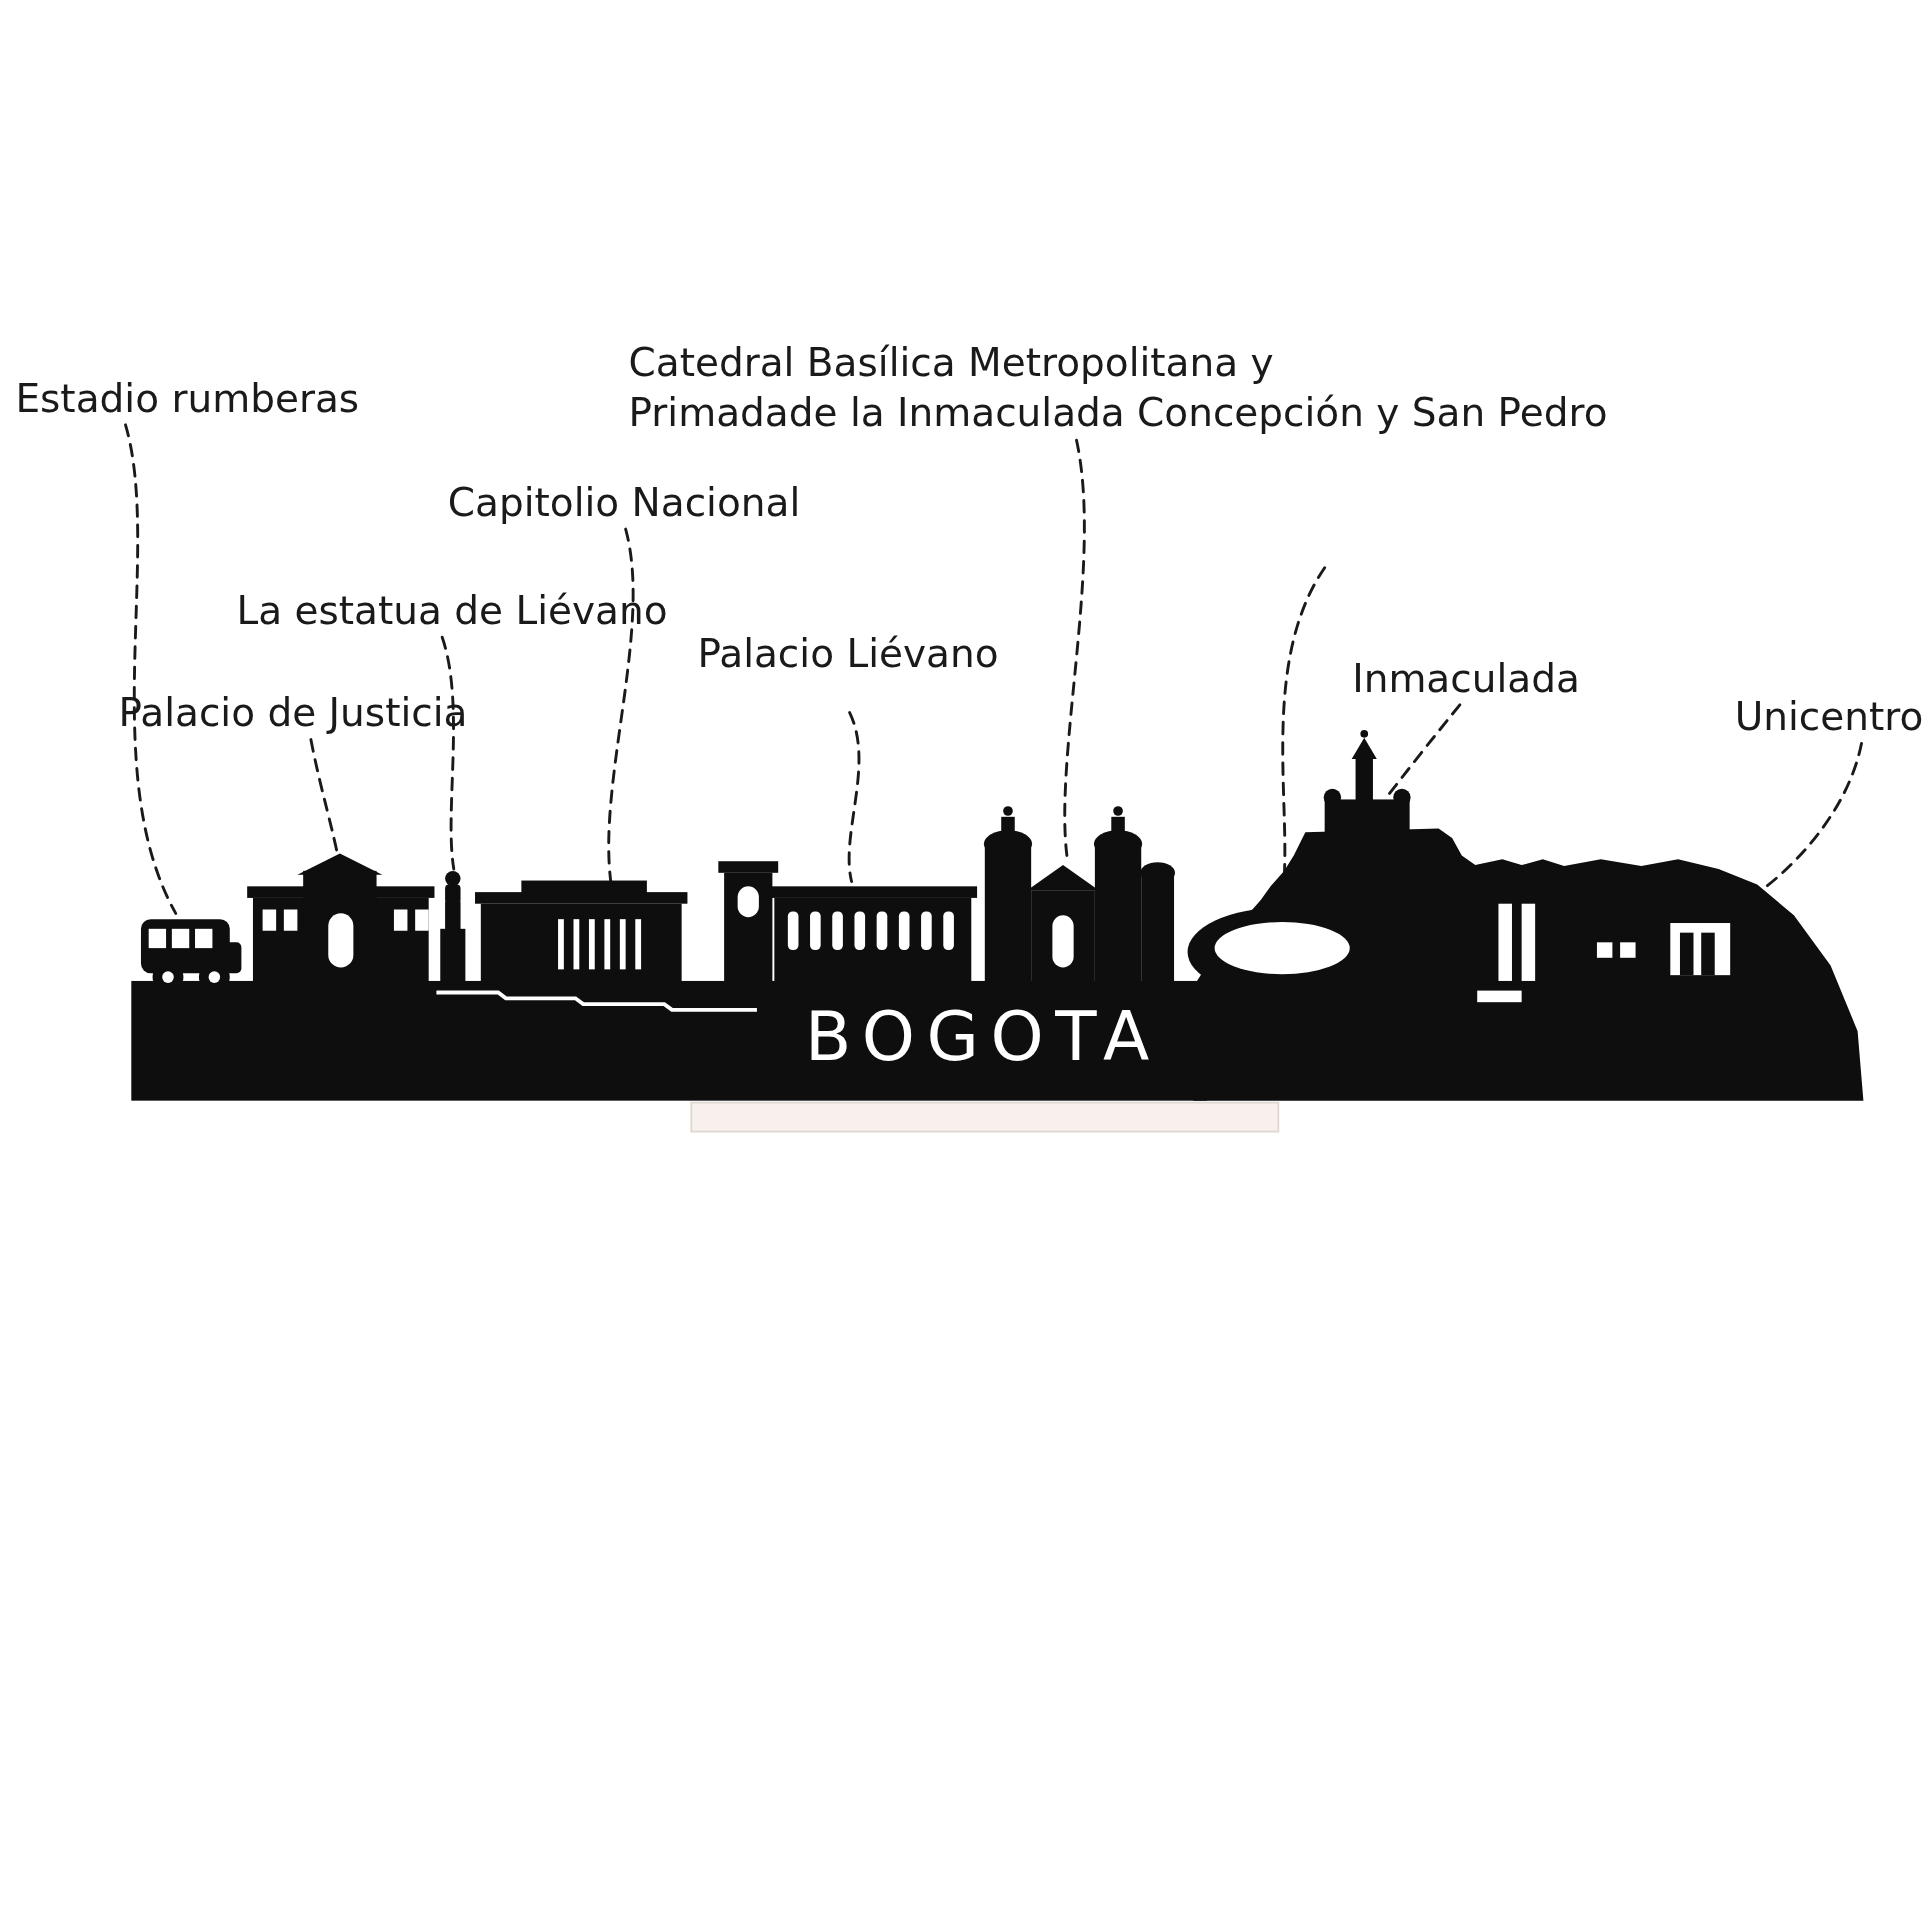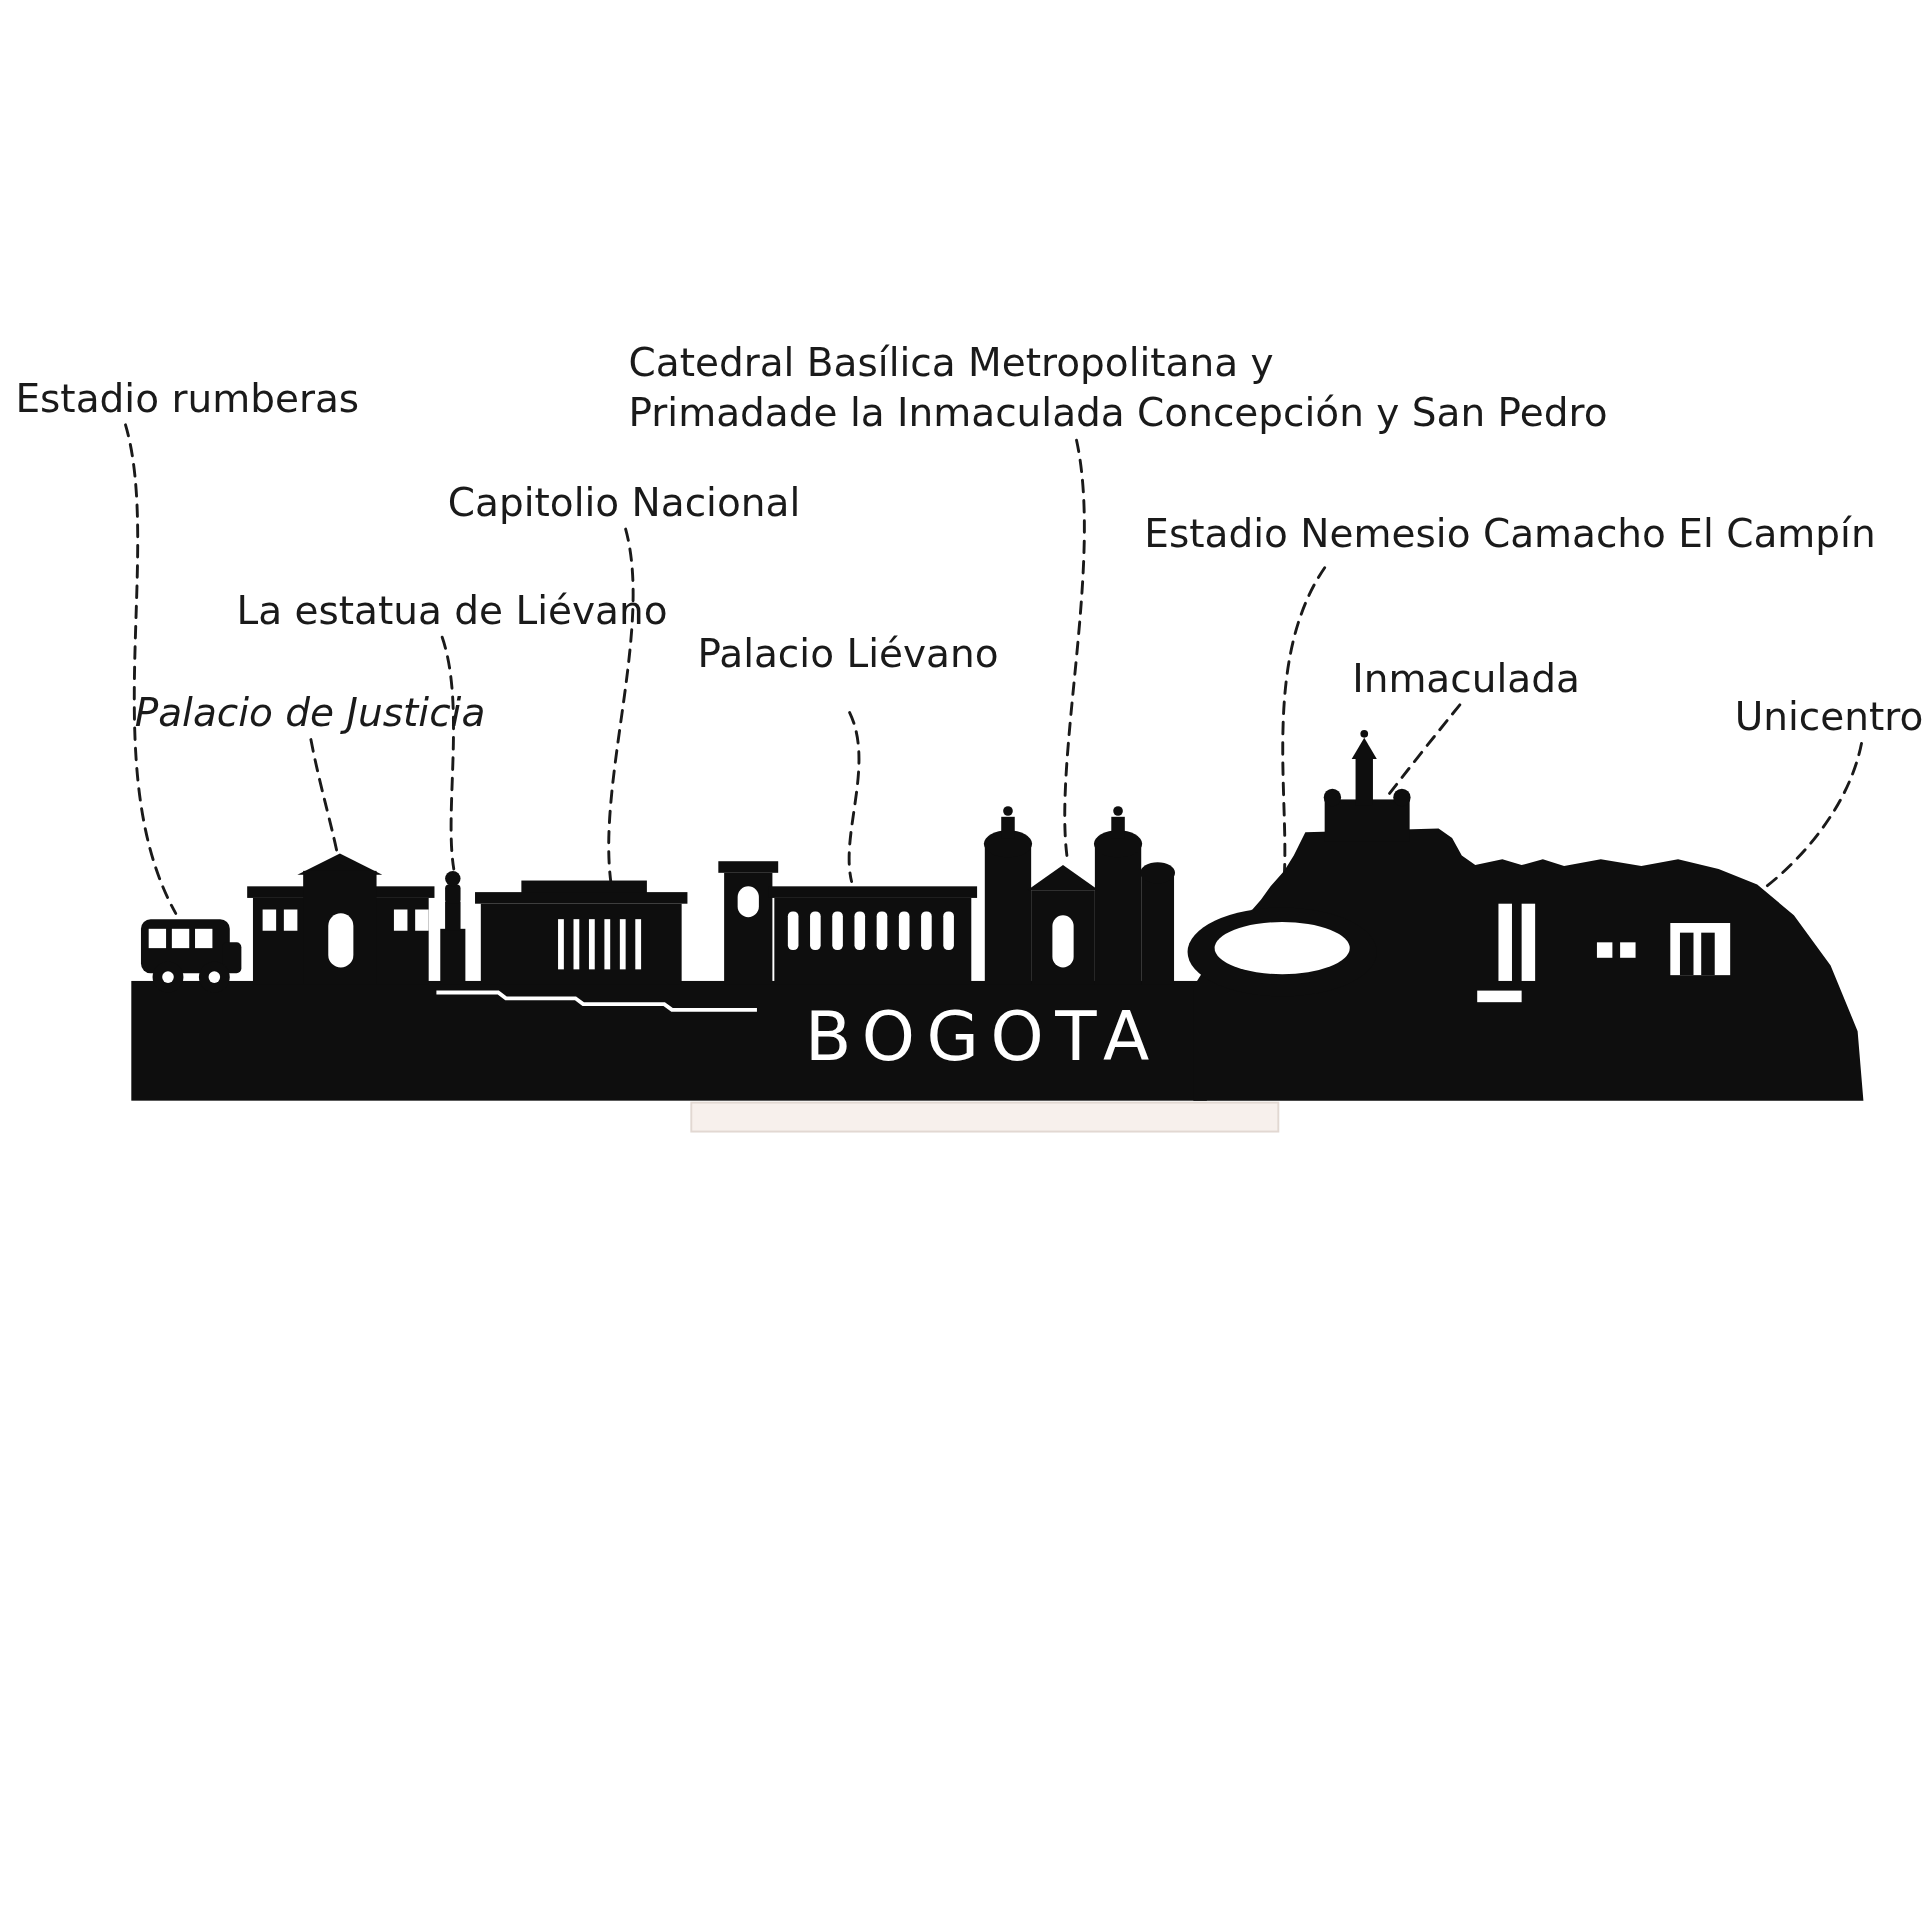--- a/index.html
+++ b/index.html
@@ -177,26 +177,25 @@
 
   <div class="ann" style="left:15.4px; top:377px;">Estadio rumberas</div>
 
   <div class="ann ann-block centered" style="left:1118px; top:338px;">
     <div>Catedral Basílica Metropolitana y</div>
     <div>Primadade la Inmaculada Concepción y San Pedro</div>
   </div>
 
   <div class="ann centered" style="left:624px; top:481px;">Capitolio Nacional</div>
 
-  <div class="ann centered" style="left:1510px; top:512px;">Estadio Nemesio Camacho El Campín</div>
 
   <div class="ann centered" style="left:452px; top:589px;">La estatua de Liévano</div>
 
   <div class="ann centered" style="left:1466px; top:657px;">Inmaculada</div>
 
-  <div class="ann centered" style="left:310px; top:691px;font-style:italic;">Palacio de Justicia</div>
+  <div class="ann centered" style="left:293px; top:691px;">Palacio de Justicia</div>
 
   <div class="ann centered" style="left:848px; top:632px;">Palacio Liévano</div>
 
   <div class="ann" style="right:7.7px; top:695px;text-align:right;">Unicentro</div>
 
 </div>
 
 
 </body></html>

